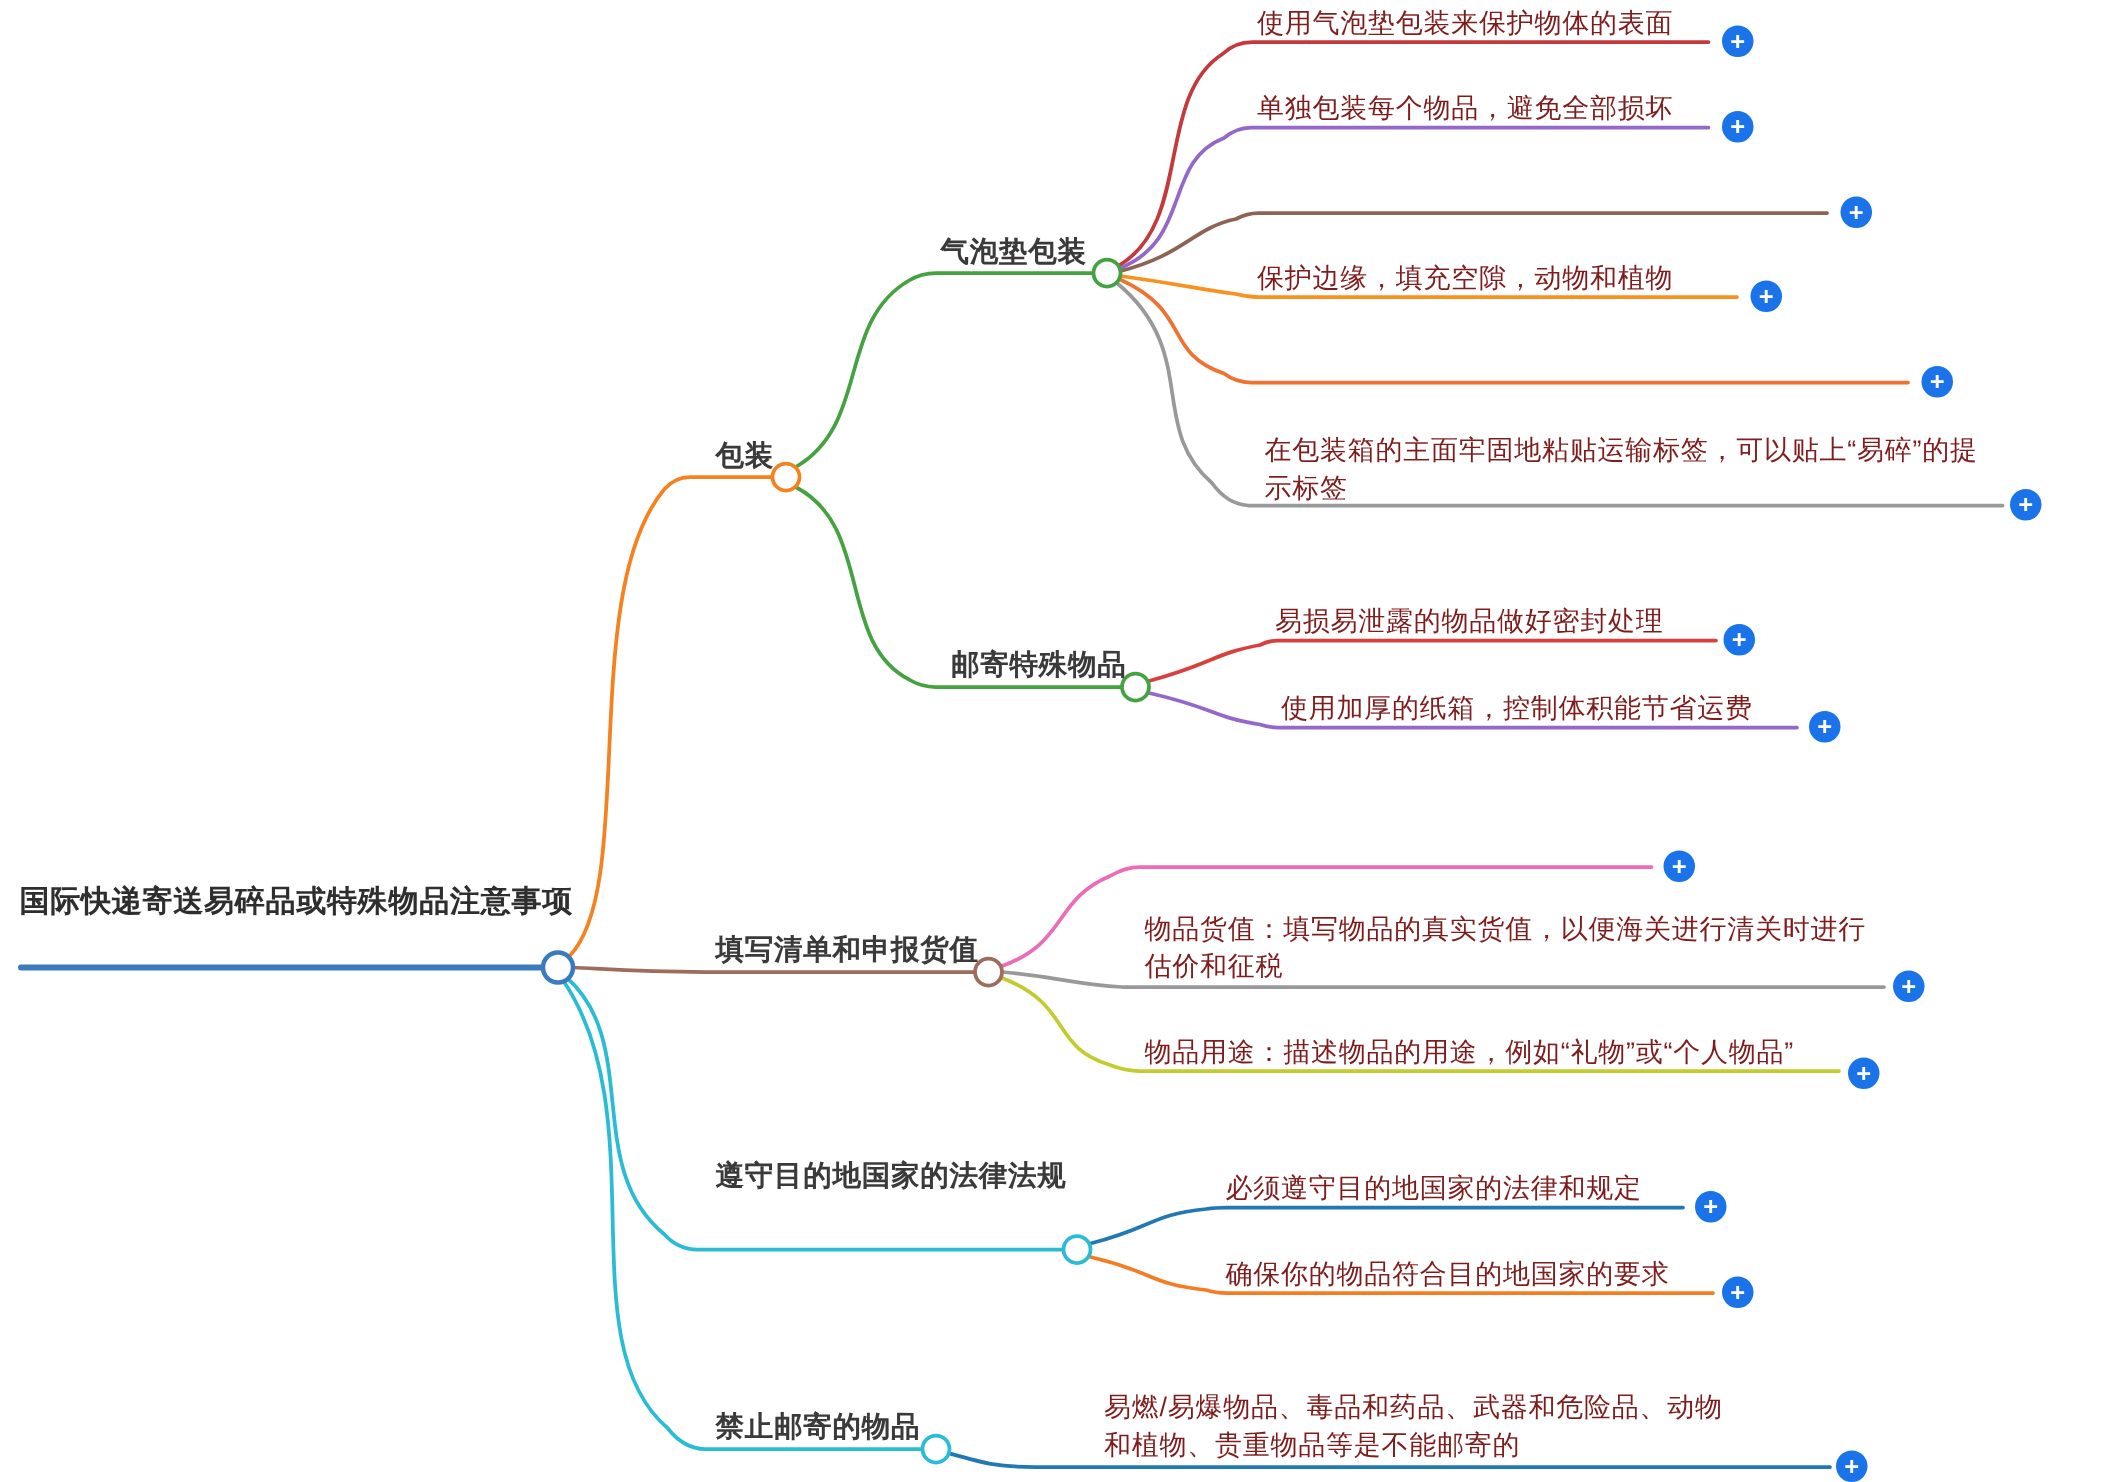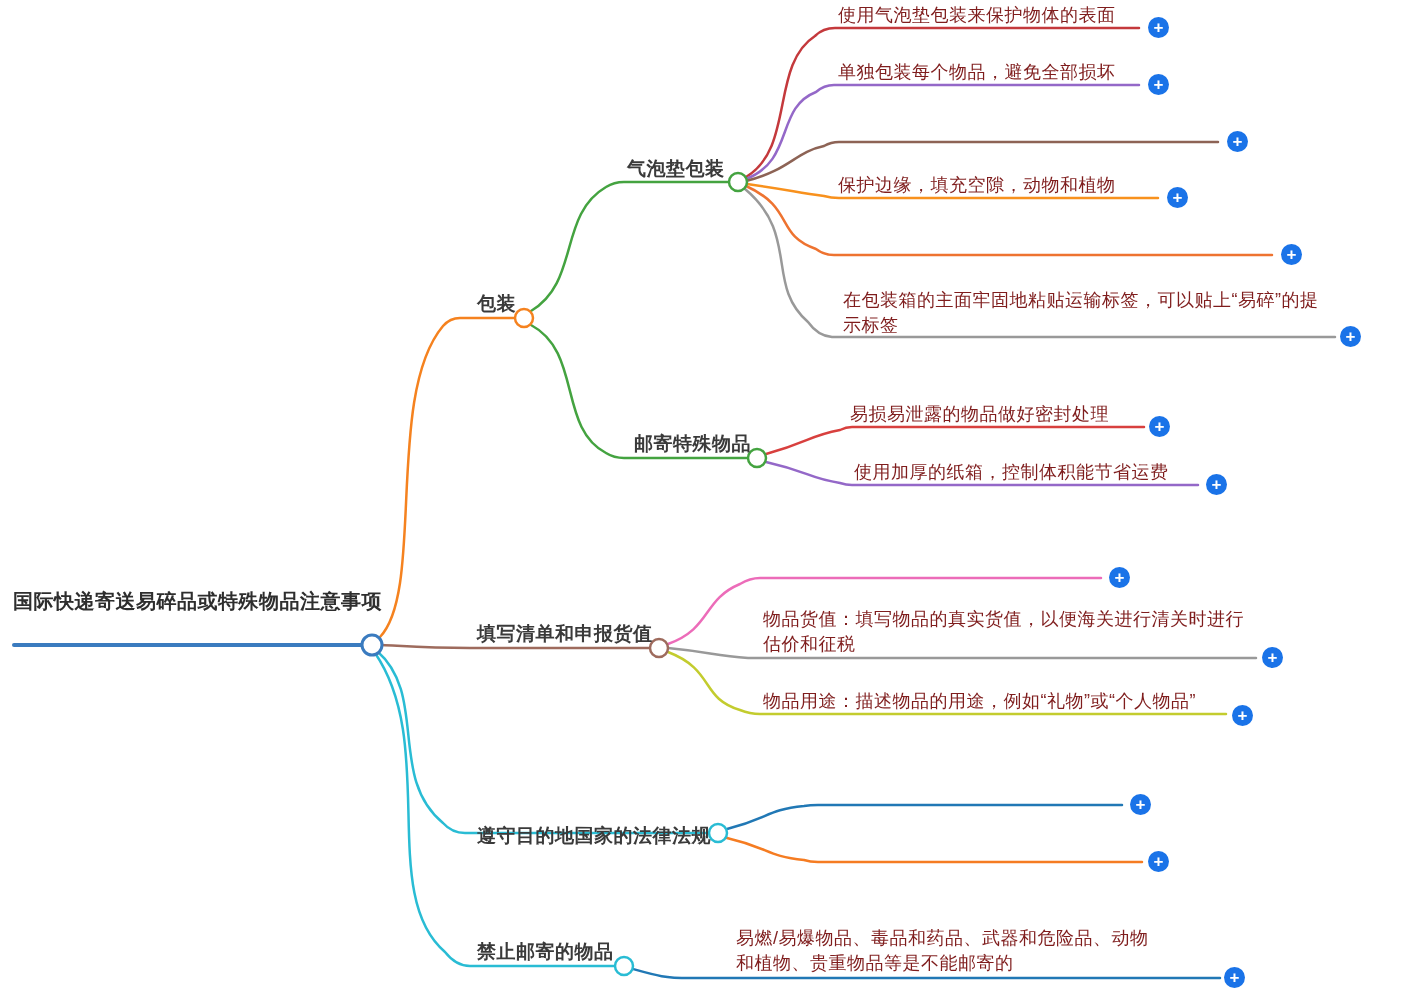--- a/index.html
+++ b/index.html
@@ -69,34 +69,36 @@
       <circle cx="624" cy="966" r="9" fill="#ffffff" stroke="#29bcd4" stroke-width="2.5"></circle>
     </g>
   </svg>
 
   <div class="label root" style="left:13px;top:589px;">国际快递寄送易碎品或特殊物品注意事项</div>
 
   <div class="label title" style="left:477px;top:293px;font-family:Liberation Mono, monospace;">包装</div>
   <div class="label title" style="left:627px;top:157px;">气泡垫包装</div>
   <div class="label title" style="left:634px;top:432px;">邮寄特殊物品</div>
   <div class="label title" style="left:477px;top:622px;">填写清单和申报货值</div>
-  <div class="label title" style="left:477px;top:824px;text-align:center;">遵守目的地国家的法律法规</div>
+  <div class="label title" style="left:477px;top:773px;text-align:center;">遵守目的地国家的法律法规</div>
   <div class="label title" style="left:477px;top:940px;">禁止邮寄的物品</div>
 
   <div class="label" style="left:838px;top:3px;">使用气泡垫包装来保护物体的表面</div>
   <div class="label" style="left:838px;top:60px;">单独包装每个物品，避免全部损坏</div>
   <div class="label" style="left:838px;top:173px;">保护边缘，填充空隙，动物和植物</div>
   <div class="label wrap" style="left:843px;top:288px;width:484px;">在包装箱的主面牢固地粘贴运输标签，可以贴上“易碎”的提示标签</div>
 
   <div class="label" style="left:850px;top:402px;">易损易泄露的物品做好密封处理</div>
   <div class="label" style="left:854px;top:460px;">使用加厚的纸箱，控制体积能节省运费</div>
 
   <div class="label wrap" style="left:763px;top:607px;width:494px;">物品货值：填写物品的真实货值，以便海关进行清关时进行估价和征税</div>
   <div class="label" style="left:763px;top:689px;">物品用途：描述物品的用途，例如“礼物”或“个人物品”</div>
 
+  <div class="label" style="left:817px;top:780px;">必须遵守目的地国家的法律和规定</div>
+  <div class="label" style="left:817px;top:837px;">确保你的物品符合目的地国家的要求</div>
 
   <div class="label wrap" style="left:736px;top:926px;width:420px;">易燃/易爆物品、毒品和药品、武器和危险品、动物和植物、贵重物品等是不能邮寄的</div>
 
   <div class="plus" style="left:1148px;top:17px;">
       <span>+</span>
     </div>
   <div class="plus" style="left:1148px;top:74px;">
       <span>+</span>
     </div>
   <div class="plus" style="left:1227px;top:131px;">

